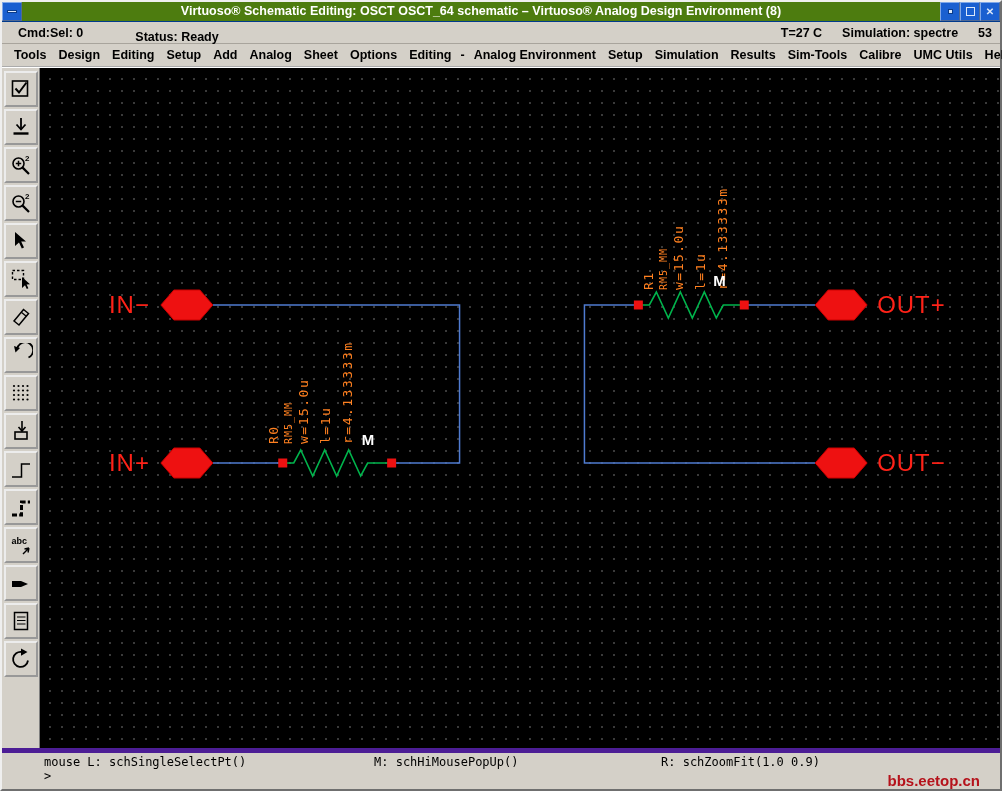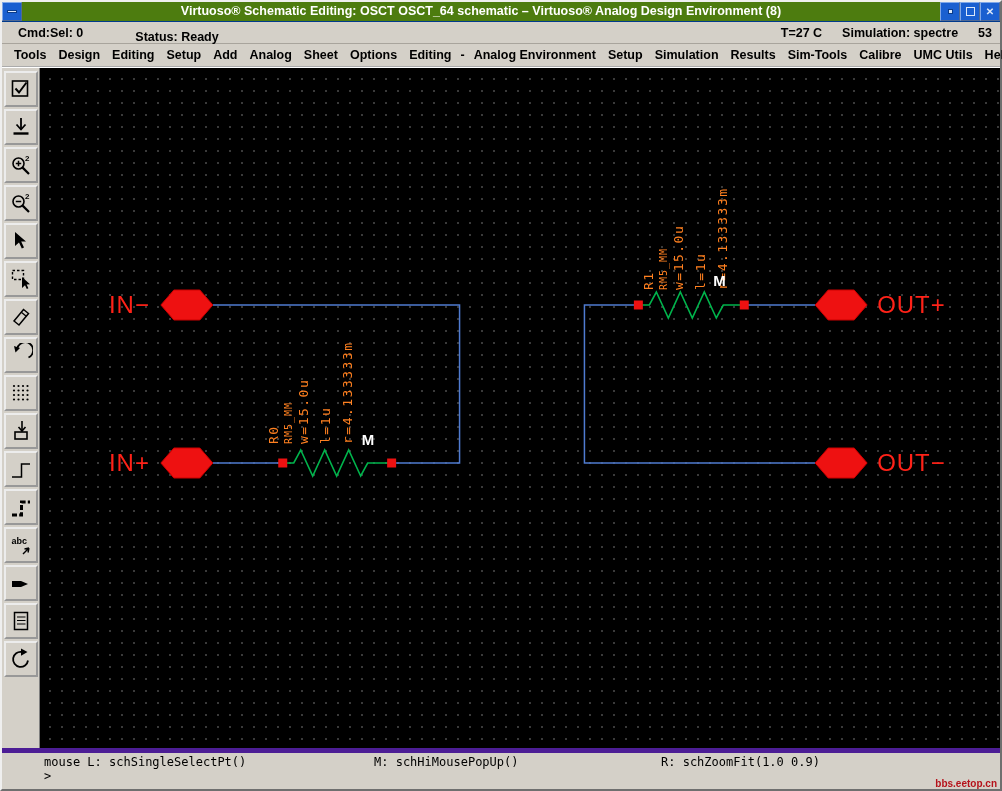--- a/index.html
+++ b/index.html
@@ -84,22 +84,22 @@
   }
   .mouserow span { position:absolute; top:2px; white-space:nowrap; }
   .mouserow .mb-left { left:42px; }
   .mouserow .mb-mid { left:372px; }
   .mouserow .mb-right { left:659px; }
   .promptrow {
     height:25px; font-family:"DejaVu Sans Mono",monospace; font-size:12px;
     padding:3px 0 0 42px; color:#000;
   }
   .watermark {
-    position:absolute; right:3px; bottom:0px; color:#b5121b;
-    font-weight:bold; font-size:10px; font-family:"Liberation Sans",sans-serif;
+    position:absolute; right:20px; bottom:0px; color:#b5121b;
+    font-weight:bold; font-size:15px; font-family:"Liberation Sans",sans-serif;
   }
 </style>
 </head>
 <body>
 
 <div class="window">
 
   <div class="titlebar">
     <div class="wm-btn">
       <span class="dash"></span>

